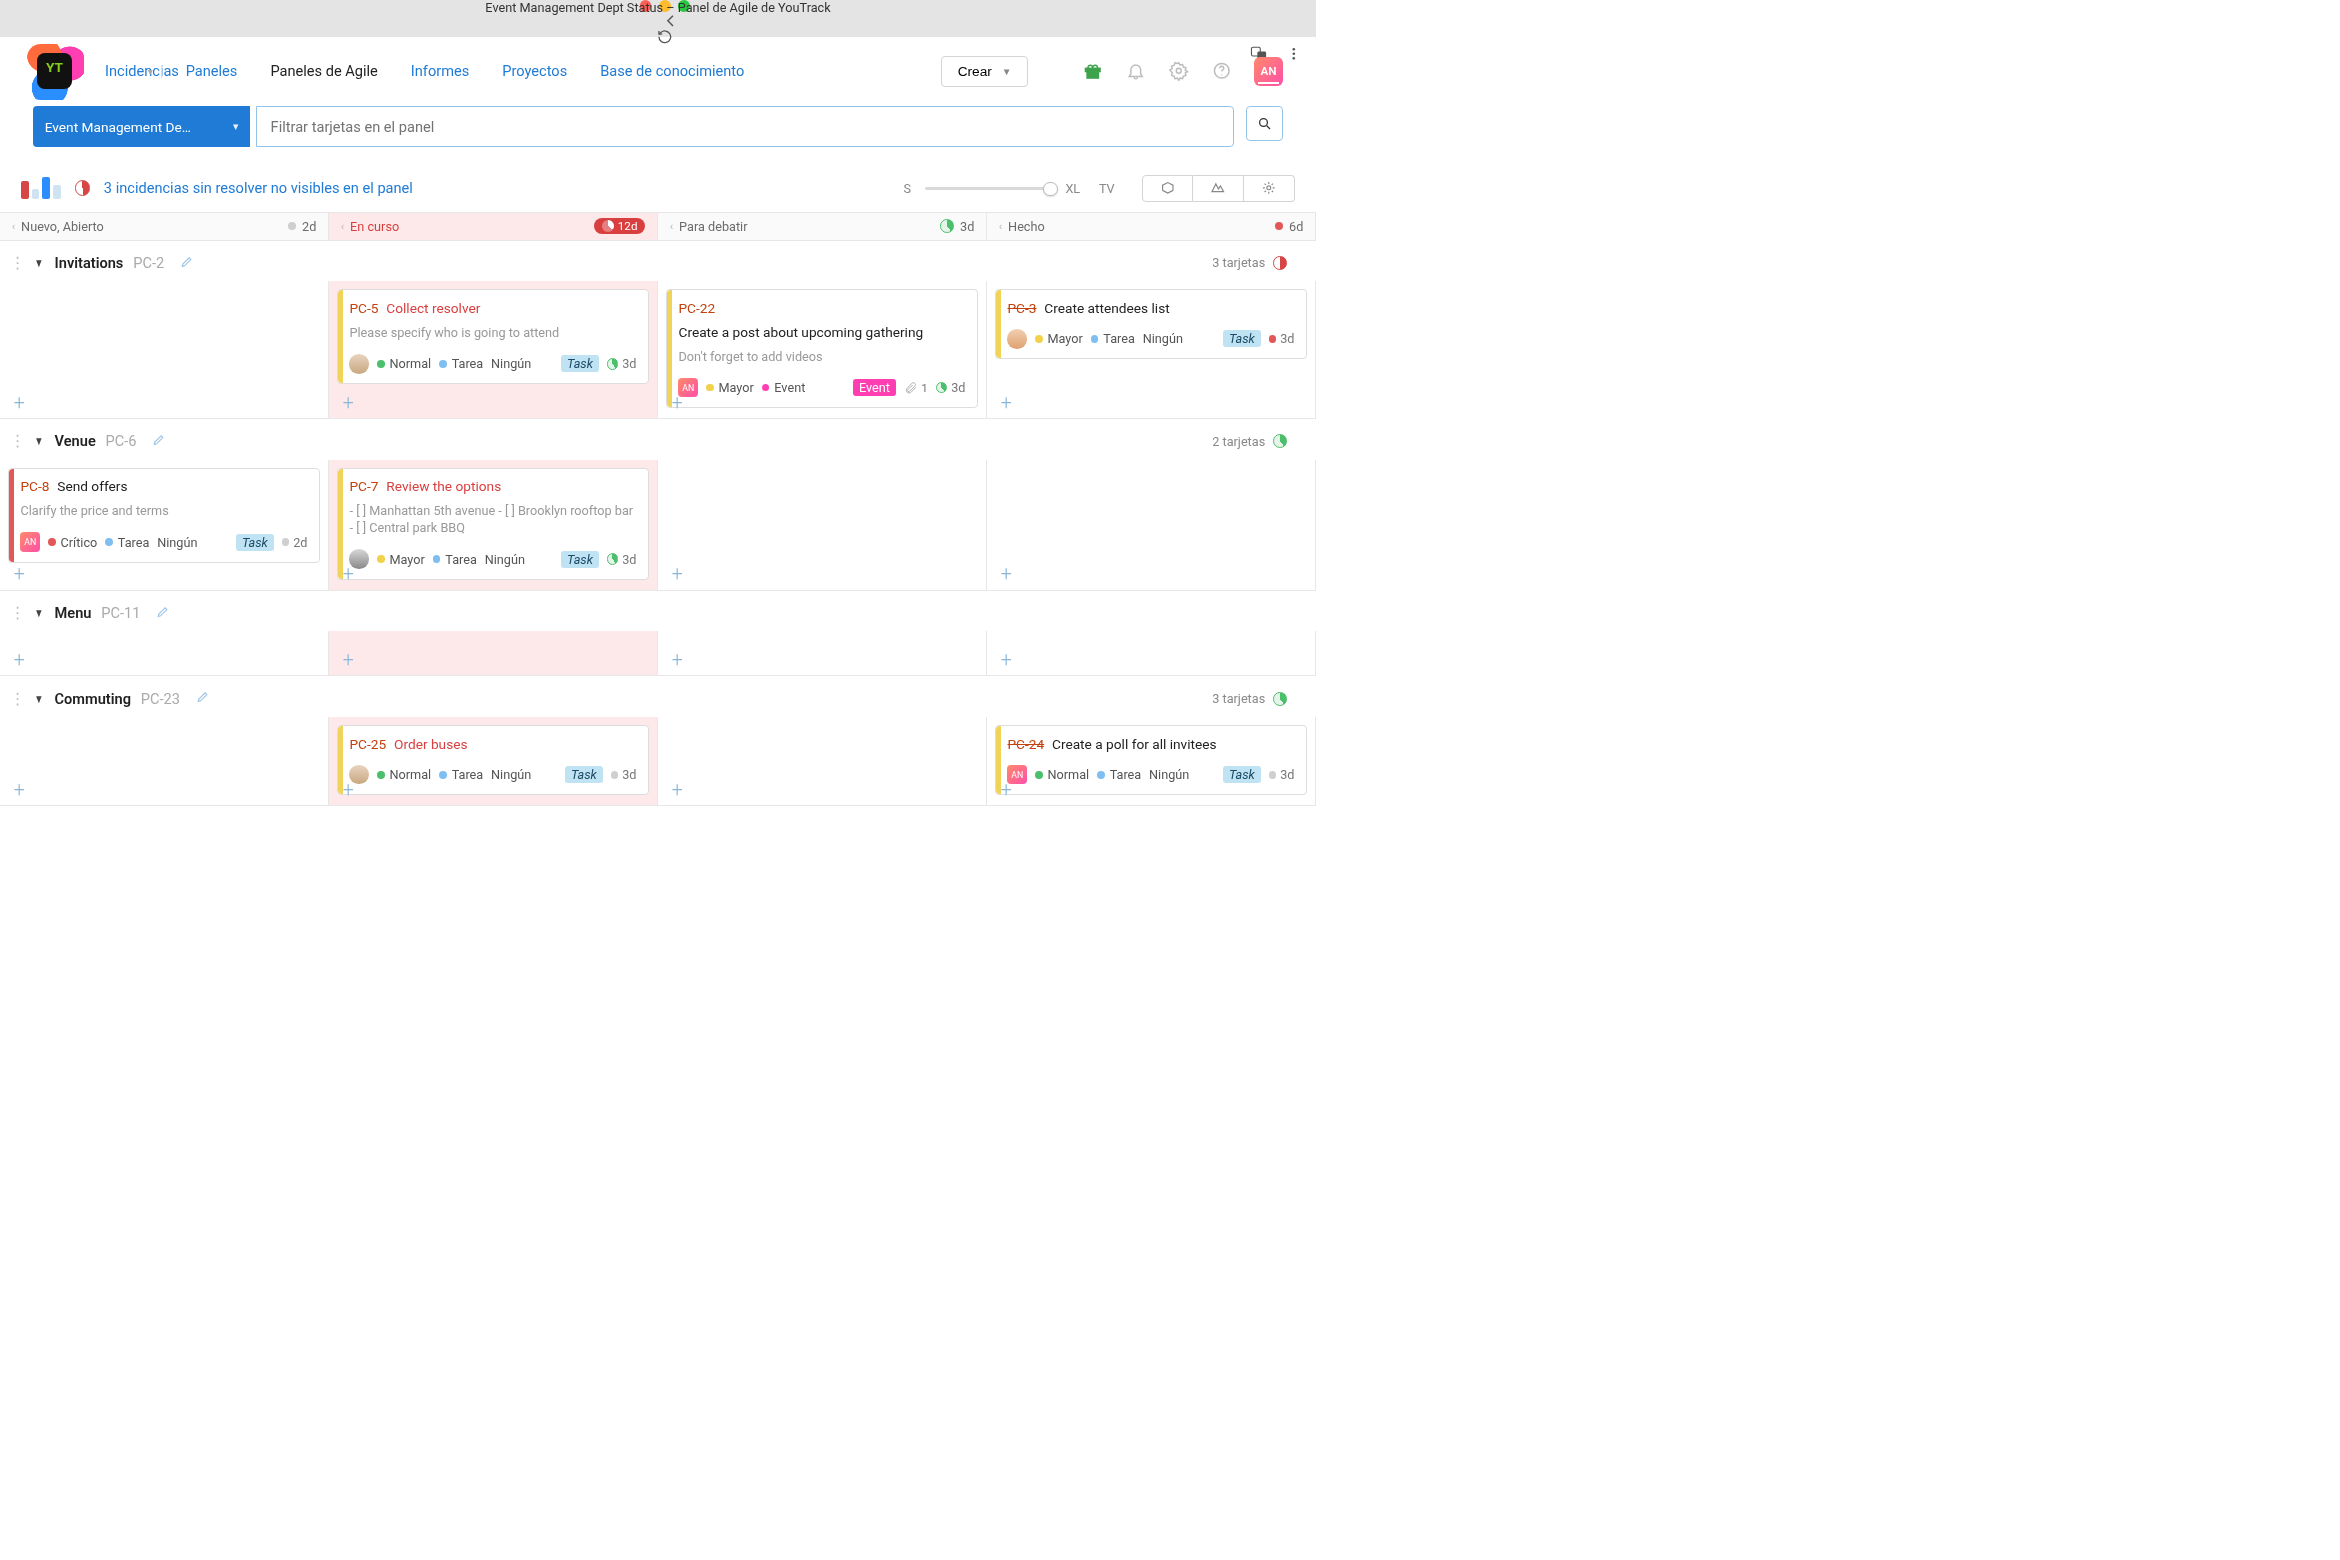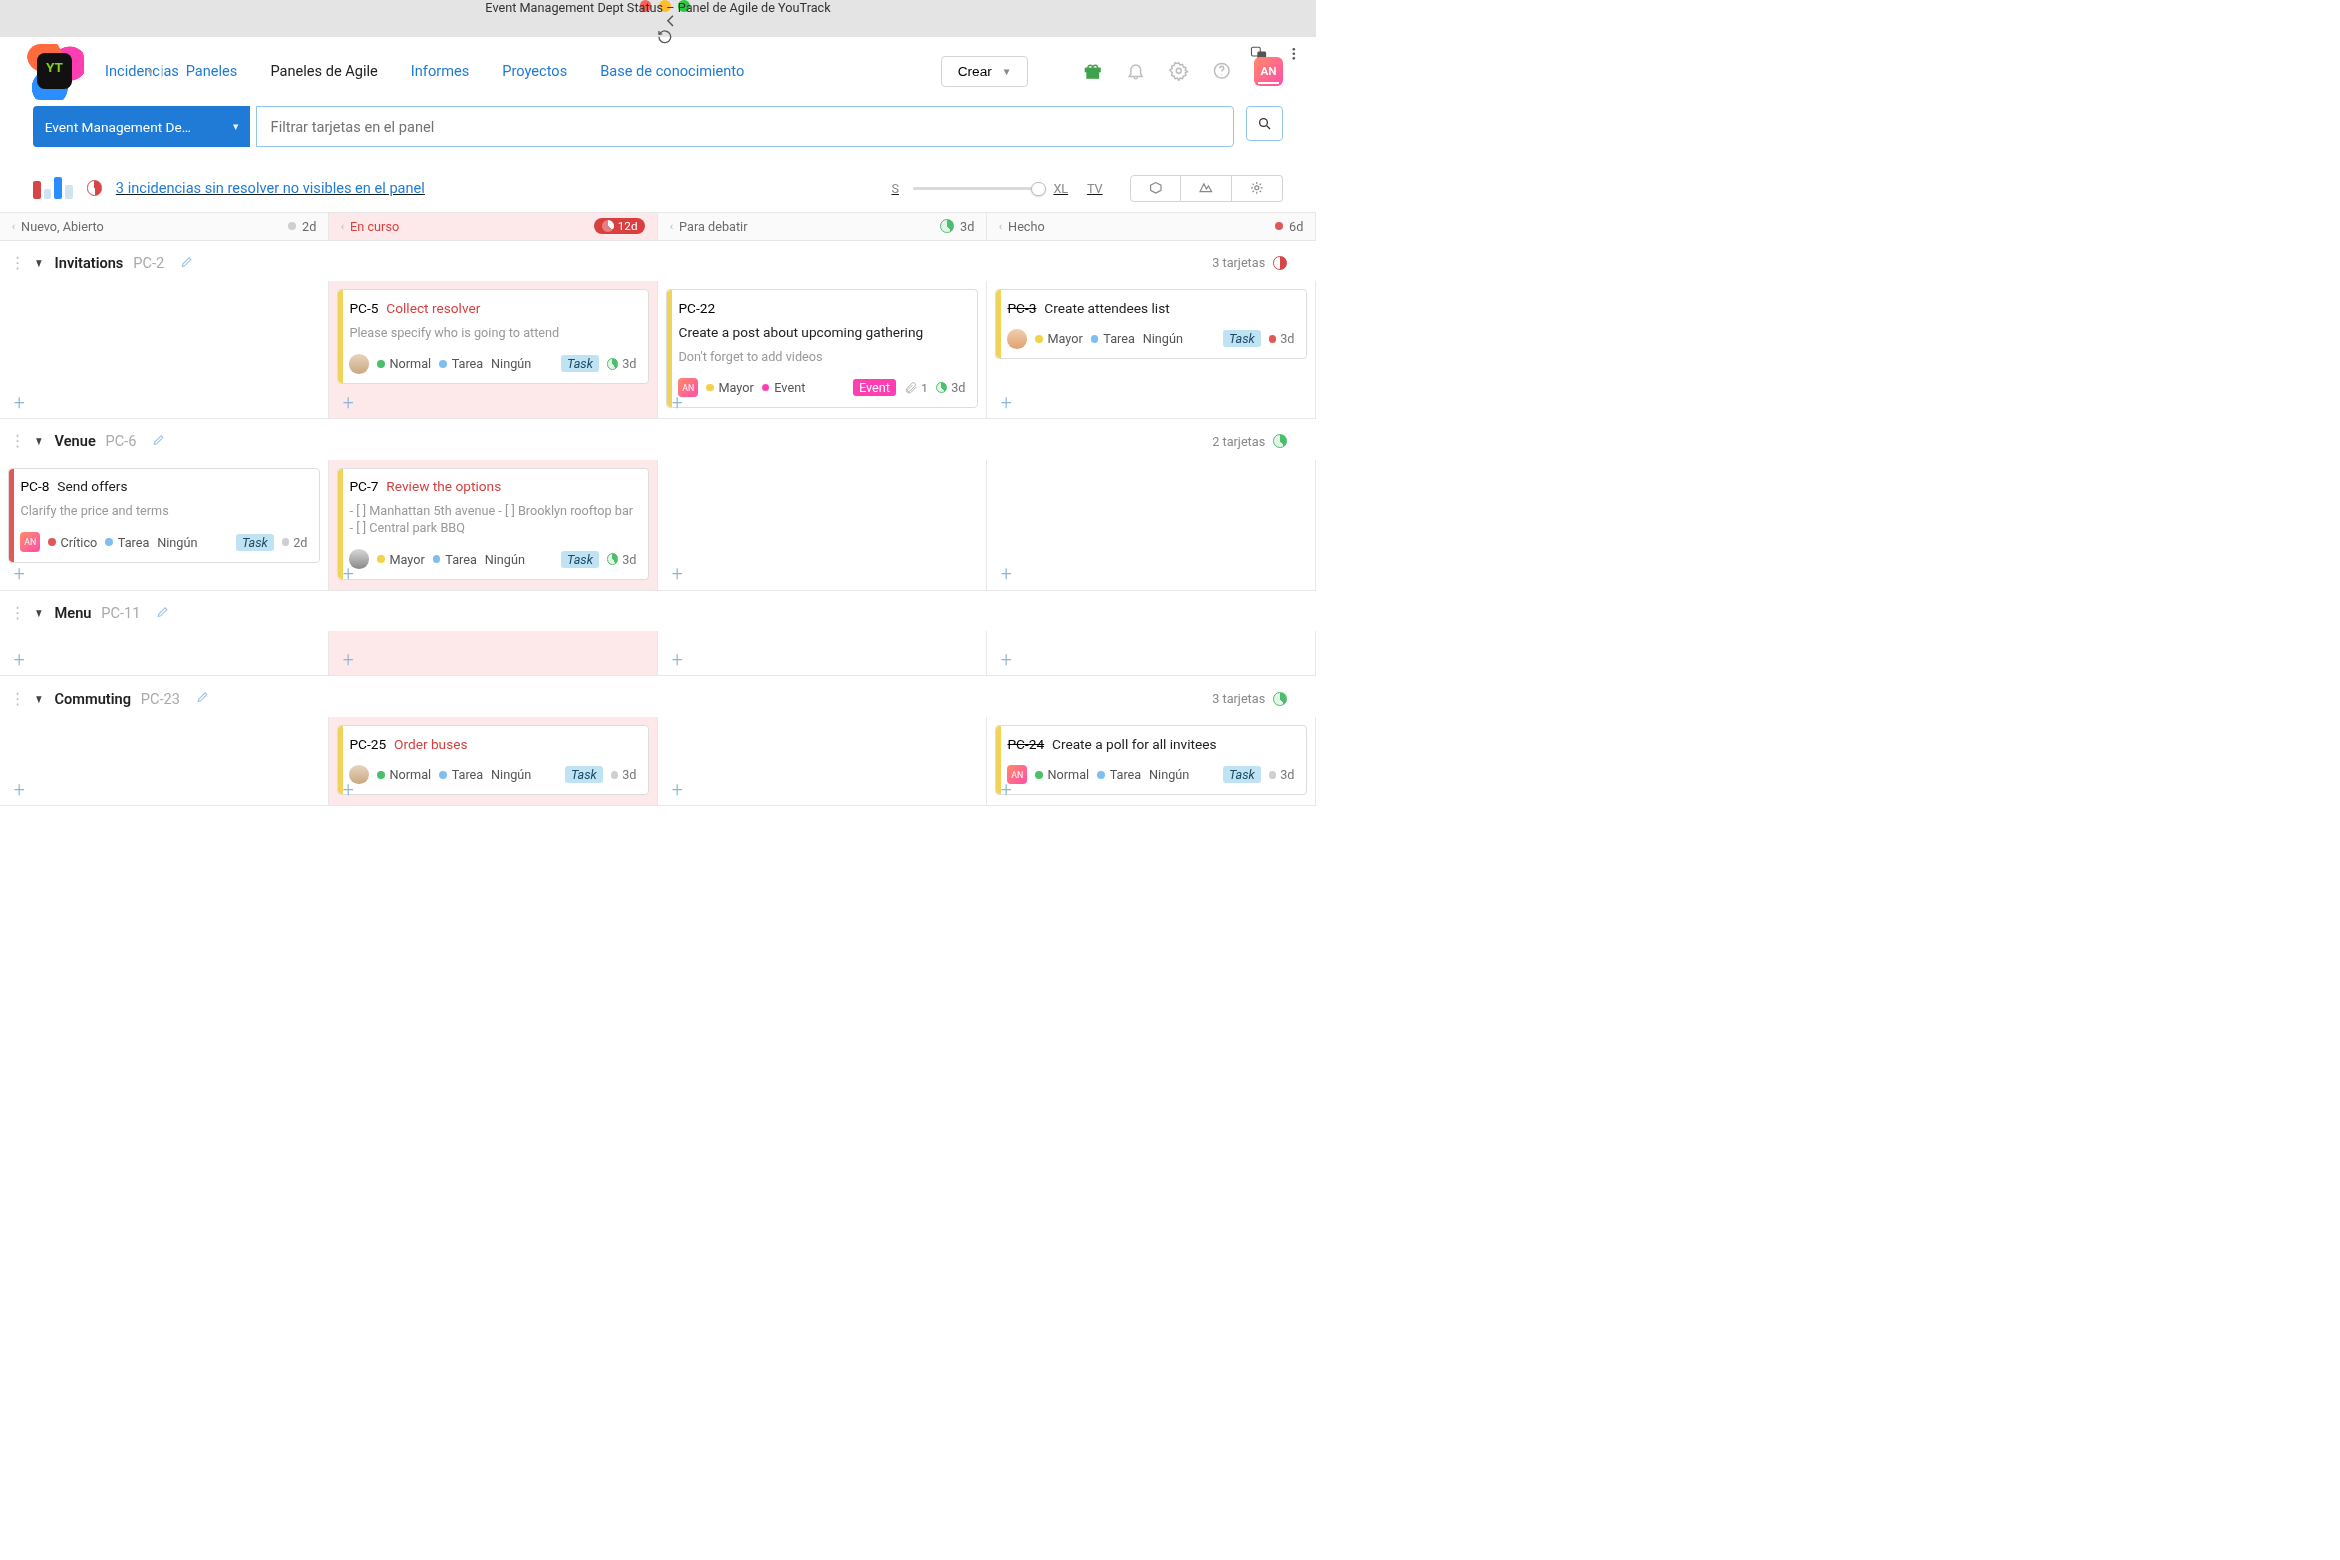--- a/index.html
+++ b/index.html
@@ -129,24 +129,23 @@
     flex:0 0 37px;height:35px;margin-left:5.9px;
     border:1px solid #93c4e8;border-radius:3.9px;
     display:flex;align-items:center;justify-content:center;
   }
   .search-btn svg{width:15.6px;height:15.6px;stroke:#333;fill:none;stroke-width:2;}
 
   
   .board-controls{
     height:47px;
     margin-top:17.6px;
-    padding:0 33px;
+    padding:0 21px;
     display:flex;align-items:center;
     gap:13.7px;
-    text-decoration:underline;
   }
   .mini-bars{display:flex;align-items:flex-end;gap:2.9px;height:21.5px;}
   .mini-bars span{width:7.8px;border-radius:2px;}
   .mini-bars .b1{height:17.6px;background:#d64646;}
   .mini-bars .b2{height:9.8px;background:#cfe3f2;}
   .mini-bars .b3{height:21.5px;background:#2a8eff;}
   .mini-bars .b4{height:13.7px;background:#cfe3f2;}
   .half-red{width:15.6px;height:15.6px;border-radius:50%;background:conic-gradient(#d64646 0 50%, #fff 0);border:1.5px solid #d64646;}
   .unresolved-link{color:var(--blue);font-size:14.6px;}
   .board-controls .spacer{flex:1;}
@@ -229,21 +228,21 @@
     background:#fff;border:1px solid var(--card-border);border-radius:3.9px;
     padding:9.8px 11.7px 9.8px 11.7px;
     position:relative;
     font-size:13.7px;
     margin-bottom:5.9px;
   }
   .card::before{content:"";position:absolute;left:0;top:0;bottom:0;width:4.9px;border-radius:3.9px 0 0 3.9px;}
   .card.bar-yellow::before{background:#f0d45a;}
   .card.bar-red::before{background:#e25757;}
   .card .title-line{display:flex;gap:7.8px;flex-wrap:wrap;}
-  .card .cid{color:#000000;}
+  .card .cid{color:#c2410c;}
   .card .cid.strike{text-decoration:line-through;}
   .card .ctitle{color:#222;}
   .card .ctitle.red{color:var(--red);}
   .card .desc{color:#999;font-size:12.7px;margin-top:7.8px;line-height:1.35;}
   .card .meta{display:flex;align-items:center;gap:7.8px;margin-top:13px;font-size:12.7px;color:#555;flex-wrap:wrap;}
   .meta .mini-avatar{width:19.5px;height:19.5px;border-radius:3.9px;}
   .mini-avatar.grad{background:var(--brand-orange);color:#fff;font-size:8.8px;display:flex;align-items:center;justify-content:center;}
   .mini-avatar.person1{background:linear-gradient(#e8d4c0,#c8a880);border-radius:50%;}
   .mini-avatar.person2{background:linear-gradient(#d8d8d8,#888);border-radius:50%;}
   .mini-avatar.person3{background:linear-gradient(#f0d0b0,#e0a070);border-radius:50%;}

